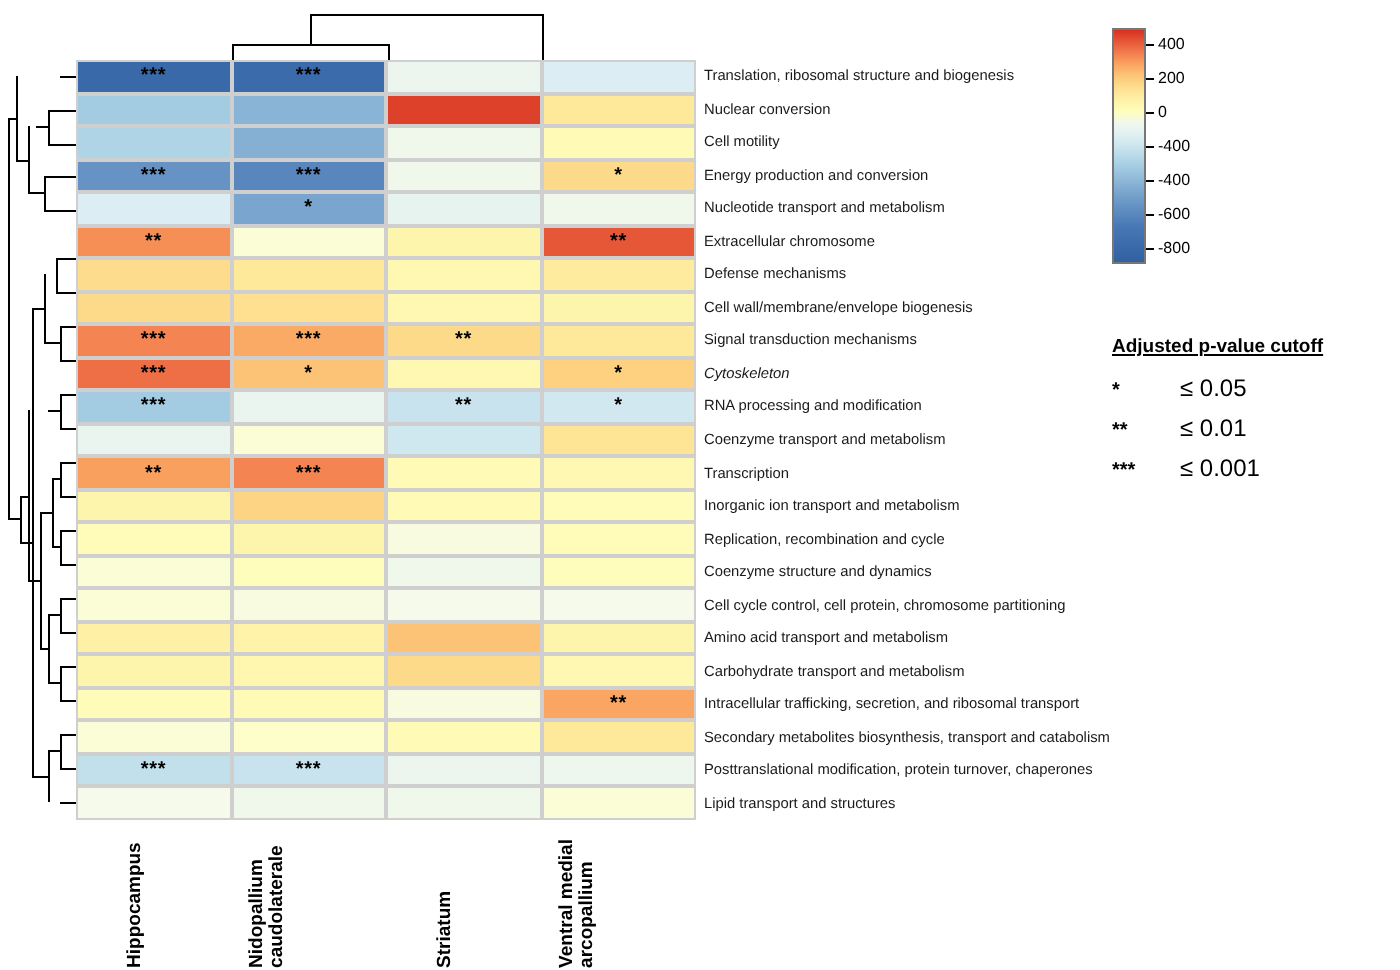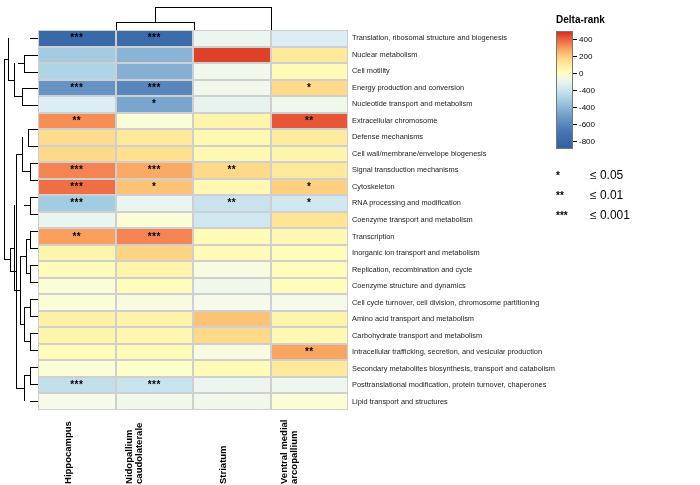--- a/index.html
+++ b/index.html
@@ -388,73 +388,73 @@
       <div class="cell" style="background: rgb(236, 246, 238);"></div>
       <div class="cell" style="background: rgb(238, 247, 237);"></div>
       <div class="cell" style="background: rgb(245, 250, 235);"></div>
       <div class="cell" style="background: rgb(240, 248, 236);"></div>
       <div class="cell" style="background: rgb(240, 248, 236);"></div>
       <div class="cell" style="background: rgb(250, 253, 213);"></div>
     </div>
 
   <div id="row-labels">
       <div class="row-label" style="top: 4.26087px;">Translation, ribosomal structure and biogenesis</div>
-      <div class="row-label" style="top: 20.7826px;">Nuclear metabolism</div>
+      <div class="row-label" style="top: 20.7826px;">Nuclear conversion</div>
       <div class="row-label" style="top: 37.3043px;">Cell motility</div>
       <div class="row-label" style="top: 53.8261px;">Energy production and conversion</div>
       <div class="row-label" style="top: 70.3478px;">Nucleotide transport and metabolism</div>
       <div class="row-label" style="top: 86.8696px;">Extracellular chromosome</div>
       <div class="row-label" style="top: 103.391px;">Defense mechanisms</div>
       <div class="row-label" style="top: 119.913px;">Cell wall/membrane/envelope biogenesis</div>
       <div class="row-label" style="top: 136.435px;">Signal transduction mechanisms</div>
-      <div class="row-label" style="top: 152.957px;">Cytoskeleton</div>
+      <div class="row-label" style="top: 152.957px; font-style: italic;">Cytoskeleton</div>
       <div class="row-label" style="top: 169.478px;">RNA processing and modification</div>
       <div class="row-label" style="top: 186px;">Coenzyme transport and metabolism</div>
       <div class="row-label" style="top: 202.522px;">Transcription</div>
       <div class="row-label" style="top: 219.043px;">Inorganic ion transport and metabolism</div>
       <div class="row-label" style="top: 235.565px;">Replication, recombination and cycle</div>
       <div class="row-label" style="top: 252.087px;">Coenzyme structure and dynamics</div>
-      <div class="row-label" style="top: 268.609px;">Cell cycle turnover, cell division, chromosome partitioning</div>
+      <div class="row-label" style="top: 268.609px;">Cell cycle control, cell protein, chromosome partitioning</div>
       <div class="row-label" style="top: 285.13px;">Amino acid transport and metabolism</div>
       <div class="row-label" style="top: 301.652px;">Carbohydrate transport and metabolism</div>
-      <div class="row-label" style="top: 318.174px;">Intracellular trafficking, secretion, and vesicular production</div>
+      <div class="row-label" style="top: 318.174px;">Intracellular trafficking, secretion, and ribosomal transport</div>
       <div class="row-label" style="top: 334.696px;">Secondary metabolites biosynthesis, transport and catabolism</div>
       <div class="row-label" style="top: 351.217px;">Posttranslational modification, protein turnover, chaperones</div>
       <div class="row-label" style="top: 367.739px;">Lipid transport and structures</div>
     </div>
 
   <div id="col-labels">
       <div class="col-label" style="left: 34.75px;">Hippocampus</div>
       <div class="col-label" style="left: 106.25px;"><span>Nidopallium</span><br><span>caudolaterale</span></div>
       <div class="col-label" style="left: 189.75px;">Striatum</div>
       <div class="col-label" style="left: 261.25px;"><span>Ventral medial</span><br><span>arcopallium</span></div>
     </div>
 
   <div id="legend">
-    <div id="legend-title">Delta-rank</div>
     <div id="colorbar-wrap">
       <div id="colorbar" style="background: linear-gradient(rgb(215, 48, 31) 0%, rgb(230, 87, 56) 5%, rgb(242, 126, 78) 10%, rgb(250, 165, 97) 15%, rgb(252, 199, 121) 20%, rgb(254, 224, 144) 25%, rgb(254, 241, 166) 30%, rgb(255, 253, 188) 35%, rgb(240, 248, 236) 40%, rgb(225, 240, 242) 45%, rgb(204, 229, 238) 50%, rgb(181, 216, 232) 55%, rgb(160, 200, 224) 60%, rgb(141, 183, 215) 65%, rgb(122, 165, 206) 70%, rgb(104, 149, 197) 75%, rgb(88, 134, 189) 80%, rgb(71, 119, 181) 85%, rgb(63, 111, 174) 90%, rgb(56, 104, 167) 95%, rgb(49, 97, 160) 100%);"></div>
     <div class="cb-tick" style="top: 8.42857px;"></div>
         <div class="cb-tick-label" style="top: 8.42857px;">400</div>
         <div class="cb-tick" style="top: 25.2857px;"></div>
         <div class="cb-tick-label" style="top: 25.2857px;">200</div>
         <div class="cb-tick" style="top: 42.1429px;"></div>
         <div class="cb-tick-label" style="top: 42.1429px;">0</div>
         <div class="cb-tick" style="top: 59px;"></div>
         <div class="cb-tick-label" style="top: 59px;">-400</div>
         <div class="cb-tick" style="top: 75.8571px;"></div>
         <div class="cb-tick-label" style="top: 75.8571px; text-align: right;">-400</div>
         <div class="cb-tick" style="top: 92.7143px;"></div>
         <div class="cb-tick-label" style="top: 92.7143px;">-600</div>
         <div class="cb-tick" style="top: 109.571px;"></div>
         <div class="cb-tick-label" style="top: 109.571px;">-800</div>
       </div>
   </div>
 
   <div id="pval-block">
+    <div id="pval-title">Adjusted p-value cutoff</div>
     <div id="pval-rows">
         <div class="pval-row">
           <span class="pval-sym">*</span>
           <span class="pval-val">≤ 0.05</span>
         </div>
         <div class="pval-row">
           <span class="pval-sym">**</span>
           <span class="pval-val">≤ 0.01</span>
         </div>
         <div class="pval-row">

